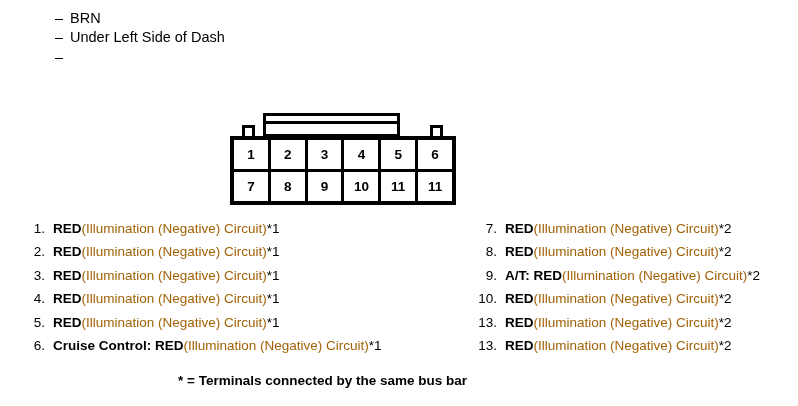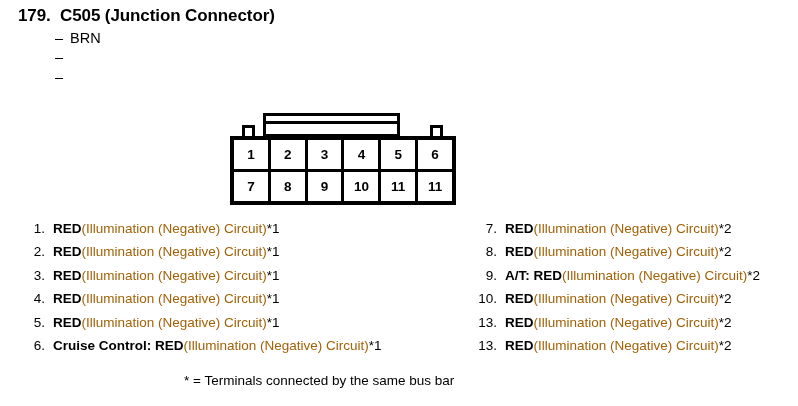--- a/index.html
+++ b/index.html
@@ -140,40 +140,38 @@
     margin-right: 8px;
     flex: none;
   }
   .circuit-prefix { color: #000000; font-weight: bold; }
   .circuit-desc   { color: #a16207; }
   .circuit-note   { color: #000000; }
 
   
   #footnote {
     position: absolute;
-    left: 184px;
+    left: 178px;
     top: 373px;
     font-size: 13.5px;
     white-space: nowrap;
+    font-weight: bold;
   }
 </style>
 </head>
 <body>
 
 <div id="header-block">
-  <div id="title-row">
-    <span id="title-number">179.</span>
-    <span id="title-text">C505 (Junction Connector)</span>
-  </div>
   <div class="detail-line">
     <span class="detail-dash">–</span>
     <span>BRN</span>
   </div>
   <div class="detail-line">
     <span class="detail-dash">–</span>
+    <span>Under Left Side of Dash</span>
   </div>
   <div class="detail-line">
     <span class="detail-dash">–</span>
   </div>
 </div>
 
 <div id="connector">
 
   <div id="connector-tab">
     <div id="connector-tab-line"></div>

